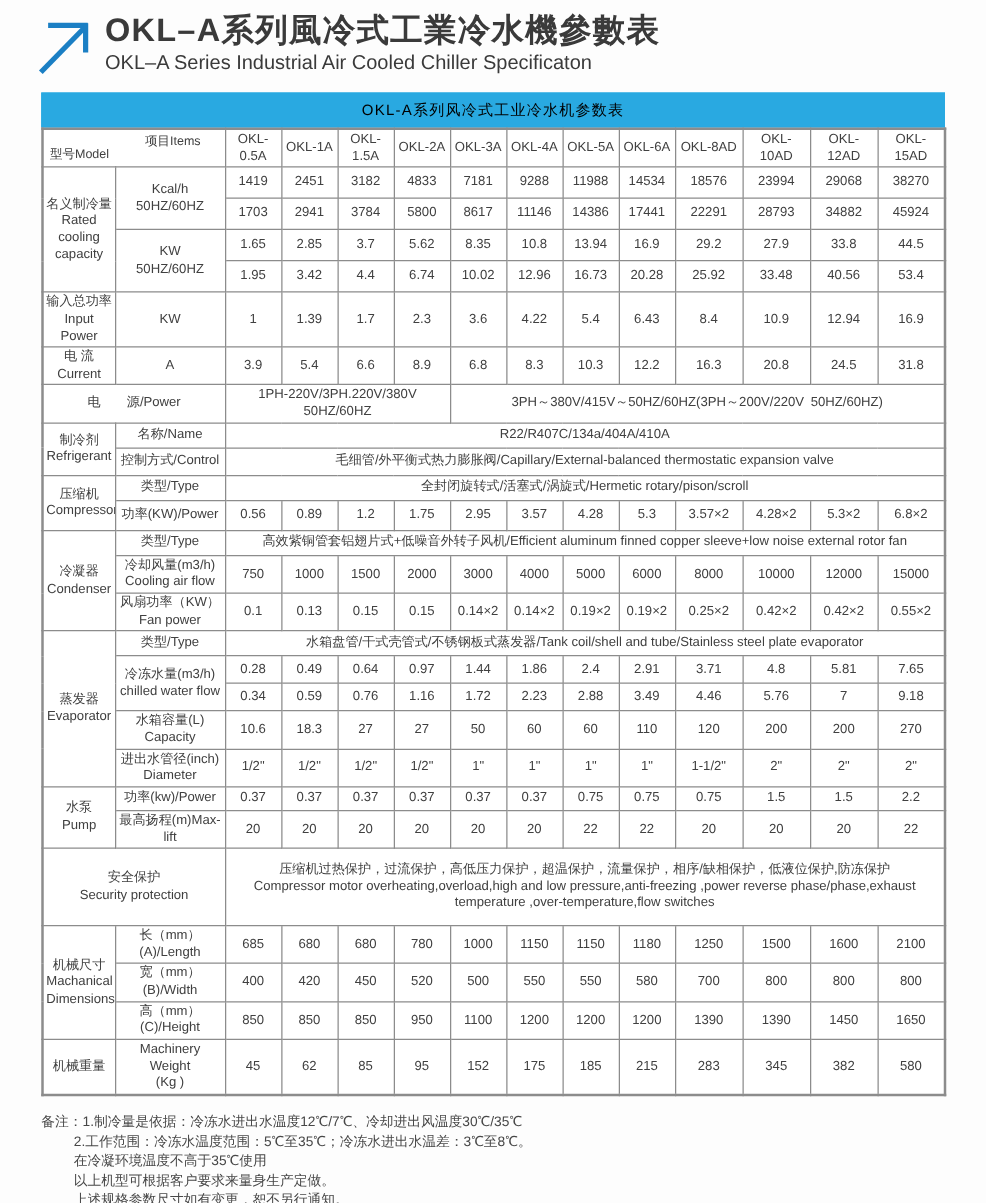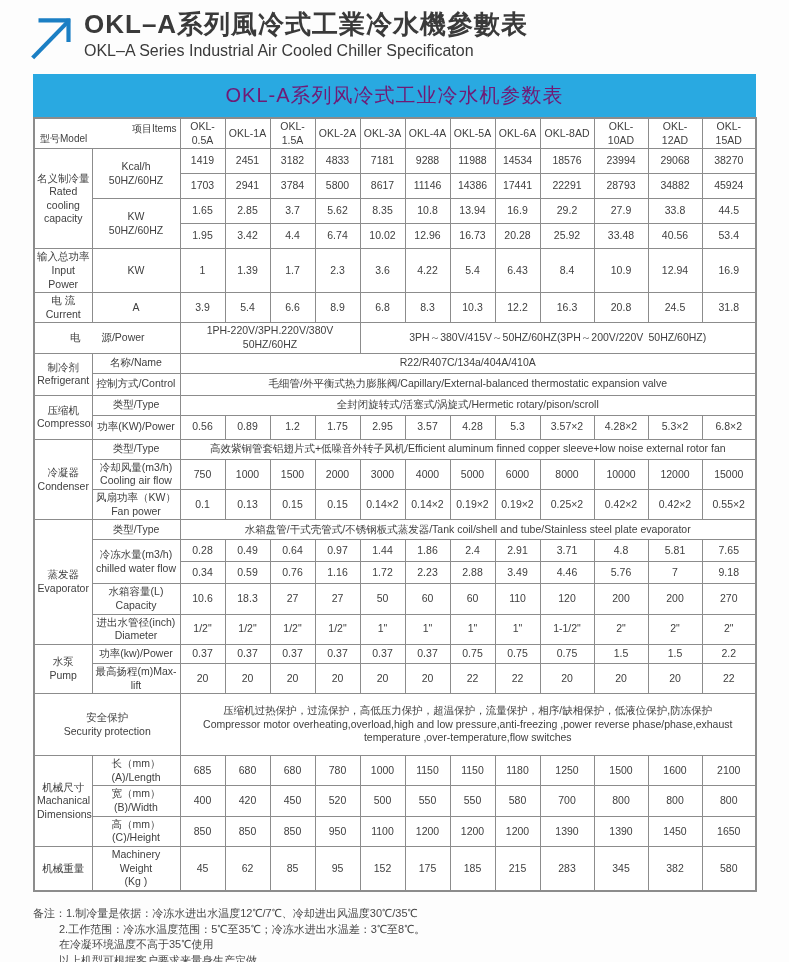--- a/index.html
+++ b/index.html
@@ -19,23 +19,23 @@
   .page{width:789px;min-height:962px;padding:6px 0 10px 0;}
   
   .hdr{display:flex;align-items:flex-start;margin:4px 0 0 26px;}
   .hdr .logo{width:50px;height:50px;flex:0 0 auto;margin-top:2px;}
   .hdr .titles{margin-left:8px;}
   .title-zh{font-size:26px;font-weight:600;color:#3a3a3a;letter-spacing:1px;line-height:1.15;}
   .title-en{font-size:16px;font-weight:400;color:#3a3a3a;margin-top:2px;}
   
   .tblwrap{margin:12px 0 0 33px;width:723px;}
   .caption{
-    height:43px;background:var(--accent);color:#701a75;
+    height:28px;background:var(--accent);color:#000000;
     display:flex;align-items:center;justify-content:center;
-    font-size:20px;letter-spacing:1px;border:1px solid var(--accent);
+    font-size:12px;letter-spacing:1px;border:1px solid var(--accent);
   }
   table.spec{
     border-collapse:collapse;table-layout:fixed;width:723px;
     font-size:10.5px;color:var(--txt);border:2px solid var(--border);
   }
   table.spec td{
     border:1px solid var(--border);text-align:center;vertical-align:middle;
     padding:1px 2px;line-height:1.3;white-space:pre-line;background:#fff;
     overflow:hidden;
   }
@@ -43,21 +43,21 @@
   td.lsh{background:var(--lshade);}
   td.L{text-align:left;padding:3px 8px;line-height:1.5;}
   td.m{font-size:10.5px;}
   td.corner{position:relative;padding:0;
     background-image:linear-gradient(to bottom right,
       transparent calc(50% - 0.7px), var(--border) calc(50% - 0.7px),
       var(--border) calc(50% + 0.7px), transparent calc(50% + 0.7px));
     background-color:var(--shade);
   }
   td.corner .corner-model{position:absolute;left:5px;bottom:3px;font-size:10px;}
-  td.corner .corner-items{position:absolute;right:3px;top:3px;font-size:10px;}
+  td.corner .corner-items{position:absolute;right:19px;top:3px;font-size:10px;}
   
   .notes{margin:14px 0 0 33px;width:730px;font-size:11px;color:#474747;line-height:1.42;}
   .note-line{white-space:pre-wrap;}
   .note-line.ind{padding-left:26px;}
 </style>
 </head>
 <body>
 
 <div class="page">
 

